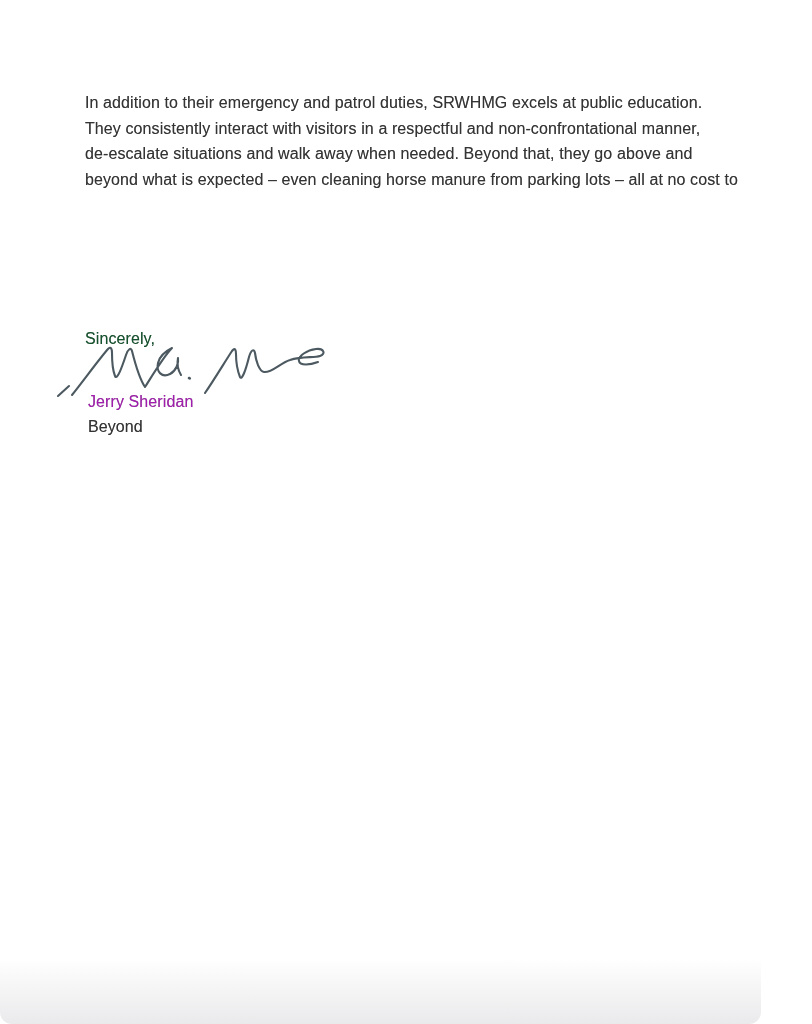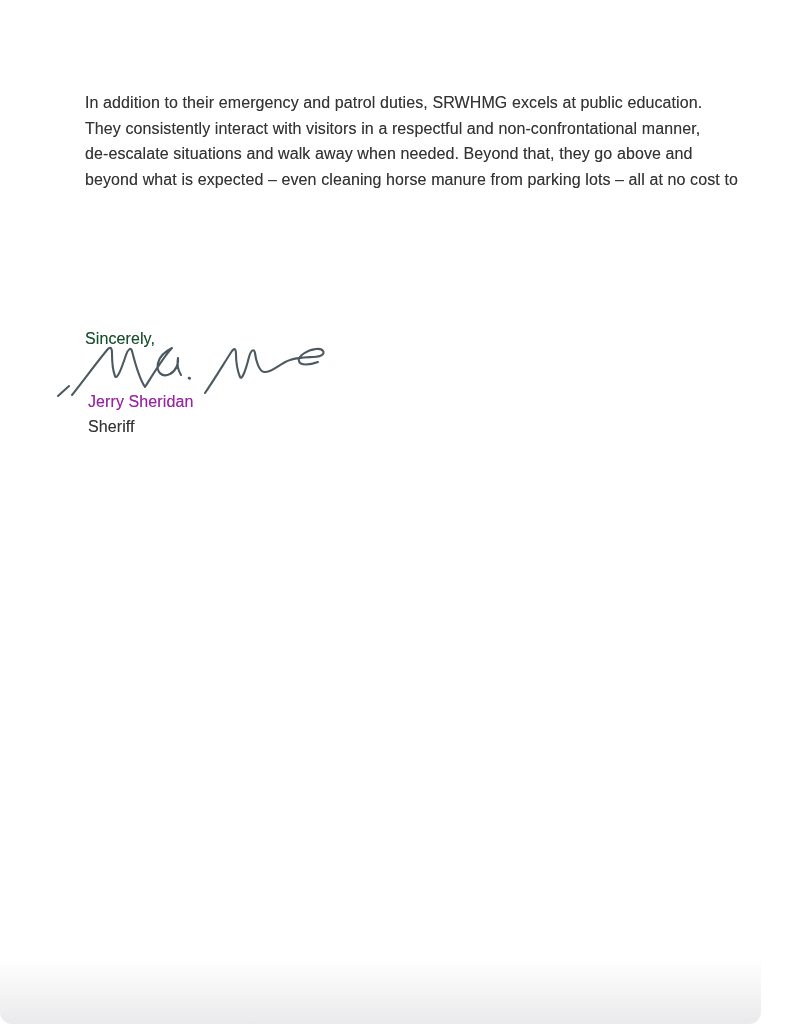--- a/index.html
+++ b/index.html
@@ -95,17 +95,17 @@
     <path stroke-width="2.1" stroke-linecap="round" stroke-linejoin="round" d="M 6,60 L 17,50" stroke="#4c5960"></path>
 
     <path stroke-width="2.1" stroke-linecap="round" stroke-linejoin="round" d="M 20,59 C 32,44 48,22 56,13 C 59,10 60,13 60,17 C 60,25 61,35 63,40 C 65,45 70,31 74,19 C 76,13 79,11 80,15 C 82,23 87,42 93,51 C 100,40 112,20 120,12 C 116,14 108,18 106,27 C 104,36 110,42 118,38 C 124,35 127,27 126,22 C 125,27 126,34 129,39" stroke="#4c5960"></path>
 
     <path stroke-width="2.6" stroke-linecap="round" d="M 137,42 L 137.8,42.4" stroke="#4c5960"></path>
 
     <path stroke-width="2.1" stroke-linecap="round" stroke-linejoin="round" d="M 153,57 C 162,44 174,24 180,15 C 183,11 184,14 184,18 C 184,26 186,36 188,41 C 190,45 194,33 197,21 C 199,14 202,12 203,17 C 204,25 207,35 212,36 C 220,37 228,27 238,24 C 250,20 262,22 268,20 C 274,18 272,12 264,13 C 255,14 246,20 247,25 C 248,30 258,29 266,26" stroke="#4c5960"></path>
   </svg>
 
   <div class="signer-name">Jerry Sheridan</div>
-  <div class="signer-title">Sheriff</div>
+  <div class="signer-title">Beyond</div>
 
   <div class="page-bottom-shadow"></div>
 
 </div>
 
 </body></html>

